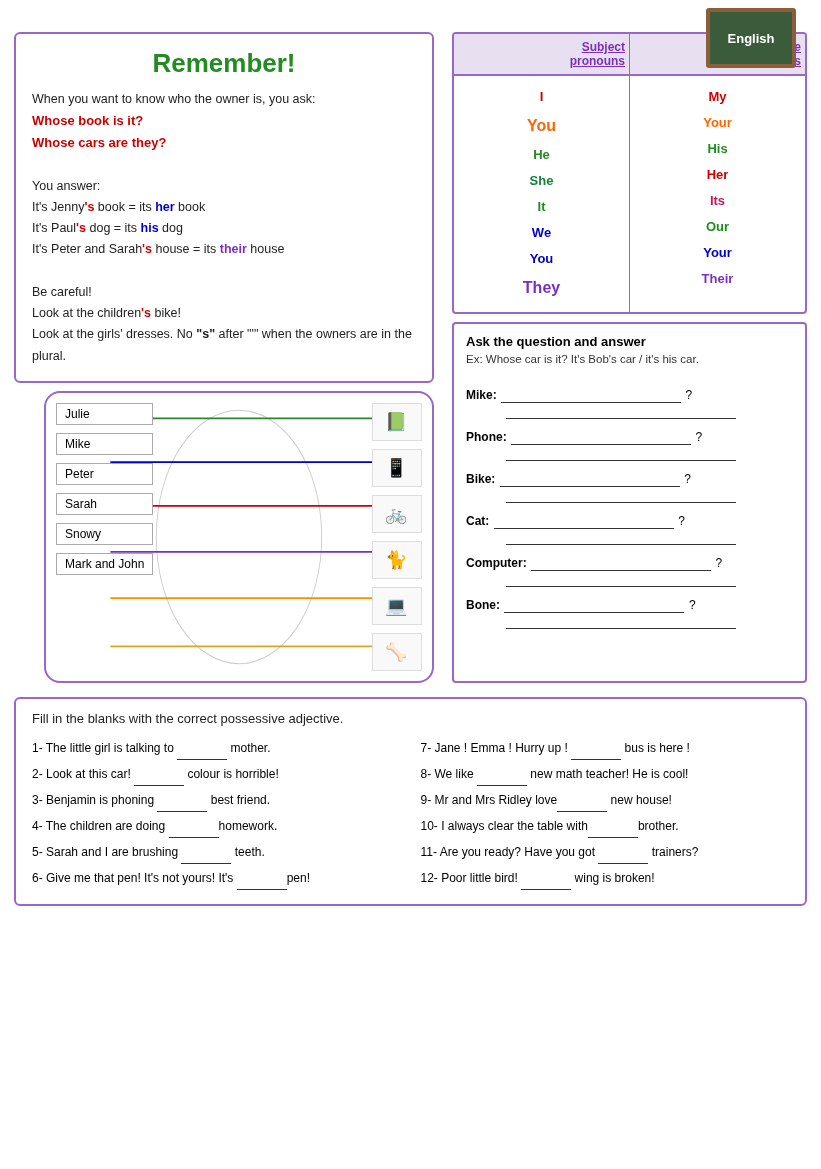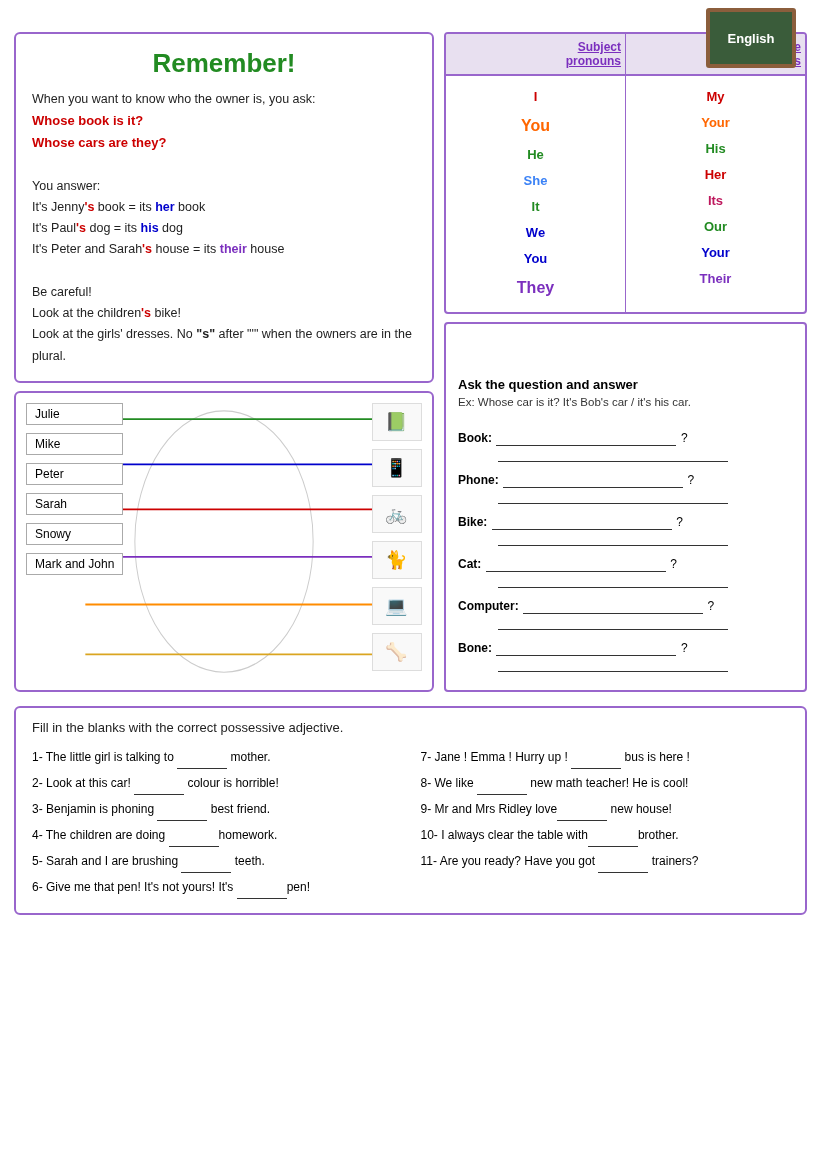--- a/index.html
+++ b/index.html
@@ -41,21 +41,21 @@
     .blackboard-text {
       color: #fff;
       font-size: 13px;
       font-weight: bold;
       font-family: Arial, sans-serif;
     }
 
     
     .main-content {
       display: flex;
-      gap: 10px;
+      gap: 18px;
       padding: 6px 14px;
     }
 
     
     .left-col {
       flex: 0 0 420px;
       display: flex;
       flex-direction: column;
       gap: 8px;
     }
@@ -94,27 +94,28 @@
       font-weight: bold;
       font-size: 13px;
     }
     .bold-blue { color: #0000CC; font-weight: bold; }
     .bold-purple { color: #7B2FBE; font-weight: bold; }
     .apostrophe-s { color: #CC0000; font-weight: bold; }
 
     
     .matching-box {
       border: 2px solid #9966CC;
-      border-radius: 6px;
+      border-radius: 16px;
       padding: 10px;
       background: #fff;
       flex: 1;
       min-height: 240px;
       position: relative;
       overflow: hidden;
+      margin-left: 30px;
     }
     .matching-inner {
       display: flex;
       gap: 6px;
       align-items: stretch;
       height: 100%;
     }
     .names-col {
       display: flex;
       flex-direction: column;
@@ -200,21 +201,20 @@
       border: 2px solid #9966CC;
       border-radius: 4px;
       padding: 10px 12px;
       background: #fff;
       flex: 1;
     }
     .qa-title {
       font-weight: bold;
       font-size: 13px;
       margin-bottom: 4px;
-      margin-top: 43px;
     }
     .qa-example {
       font-size: 11.5px;
       margin-bottom: 20px;
       color: #333;
     }
     .qa-item {
       margin-bottom: 8px;
     }
     .qa-label {
@@ -351,21 +351,21 @@
     <div class="pronoun-table">
       <div class="pronoun-header">
         <div class="pronoun-header-cell">Subject<br>pronouns</div>
         <div class="pronoun-header-cell">Possessive<br>adjectives</div>
       </div>
       <div class="pronoun-body">
         <div class="pronoun-col">
           <div style="color:#CC0000;">I</div>
           <div style="color:#FF6600;font-size:16px;">You</div>
           <div style="color:#228B22;">He</div>
-          <div style="color:#3b82f6;">She</div>
+          <div style="color:#15803d;">She</div>
           <div style="color:#228B22;">It</div>
           <div style="color:#0000CC;">We</div>
           <div style="color:#0000CC;">You</div>
           <div style="color:#7B2FBE;font-size:16px;">They</div>
         </div>
         <div class="pronoun-col">
           <div style="color:#CC0000;">My</div>
           <div style="color:#FF6600;">Your</div>
           <div style="color:#228B22;">His</div>
           <div style="color:#CC0000;">Her</div>
@@ -375,21 +375,21 @@
           <div style="color:#7B2FBE;">Their</div>
         </div>
       </div>
     </div>
 
     <div class="qa-box">
       <div class="qa-title">Ask the question and answer</div>
       <div class="qa-example">Ex: Whose car is it? It's Bob's car / it's his car.</div>
 
       <div class="qa-item">
-        <span class="qa-label">Book:</span>
+        <span class="qa-label">Mike:</span>
         <span class="qa-line"></span>
         <span class="qa-question-mark"> ?</span>
         <span class="qa-answer-line"></span>
       </div>
       <div class="qa-item">
         <span class="qa-label">Phone:</span>
         <span class="qa-line"></span>
         <span class="qa-question-mark"> ?</span>
         <span class="qa-answer-line"></span>
       </div>
@@ -431,15 +431,16 @@
       <div class="fill-item">4-  The children are doing <span class="blank"></span>homework.</div>
       <div class="fill-item">5-  Sarah and I are brushing <span class="blank"></span> teeth.</div>
       <div class="fill-item">6-  Give me that pen! It's not yours! It's <span class="blank"></span>pen!</div>
     </div>
     <div class="fill-col">
       <div class="fill-item">7- Jane ! Emma ! Hurry up ! <span class="blank"></span> bus is here !</div>
       <div class="fill-item">8- We like <span class="blank"></span> new math teacher! He is cool!</div>
       <div class="fill-item">9- Mr and Mrs Ridley love<span class="blank"></span> new house!</div>
       <div class="fill-item">10- I always clear the table with<span class="blank"></span>brother.</div>
       <div class="fill-item">11- Are you ready? Have you got <span class="blank"></span> trainers?</div>
+      <div class="fill-item">12- Poor little bird! <span class="blank"></span> wing is broken!</div>
     </div>
   </div>
 </div>
 
 </body></html>

